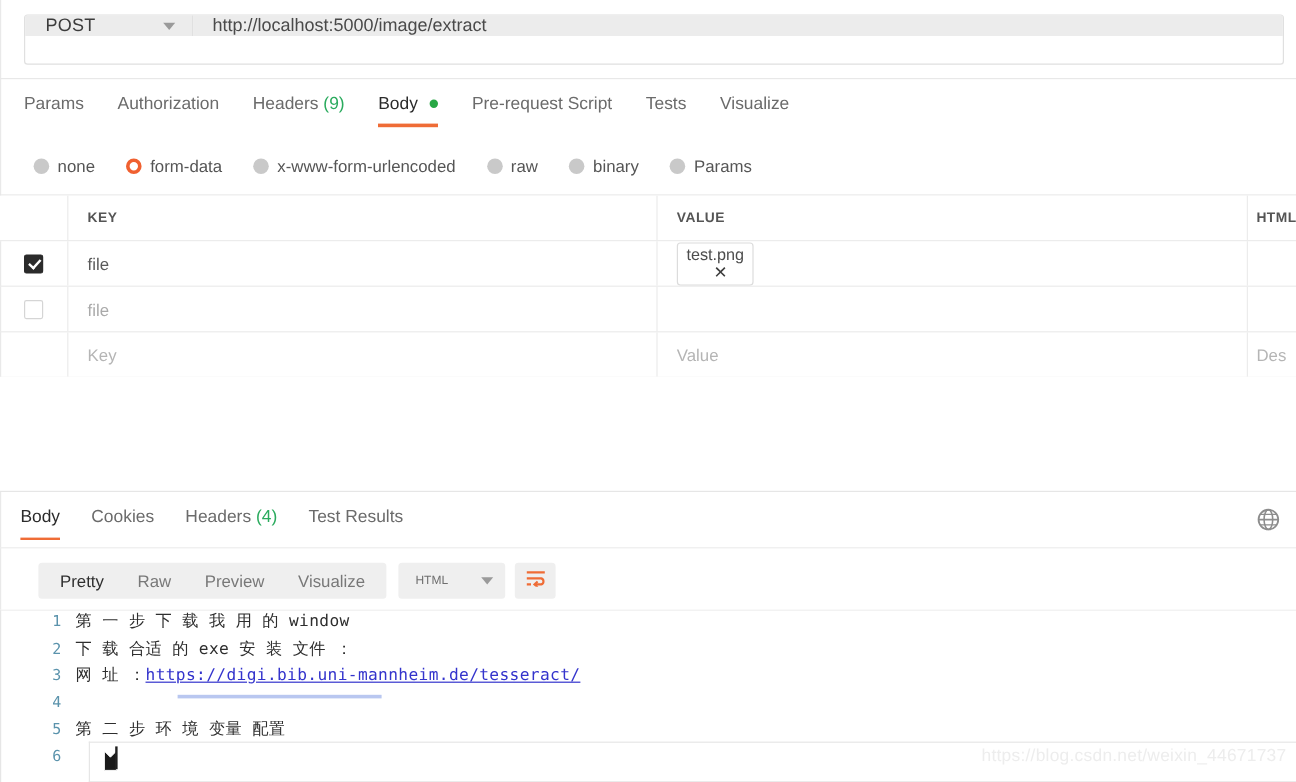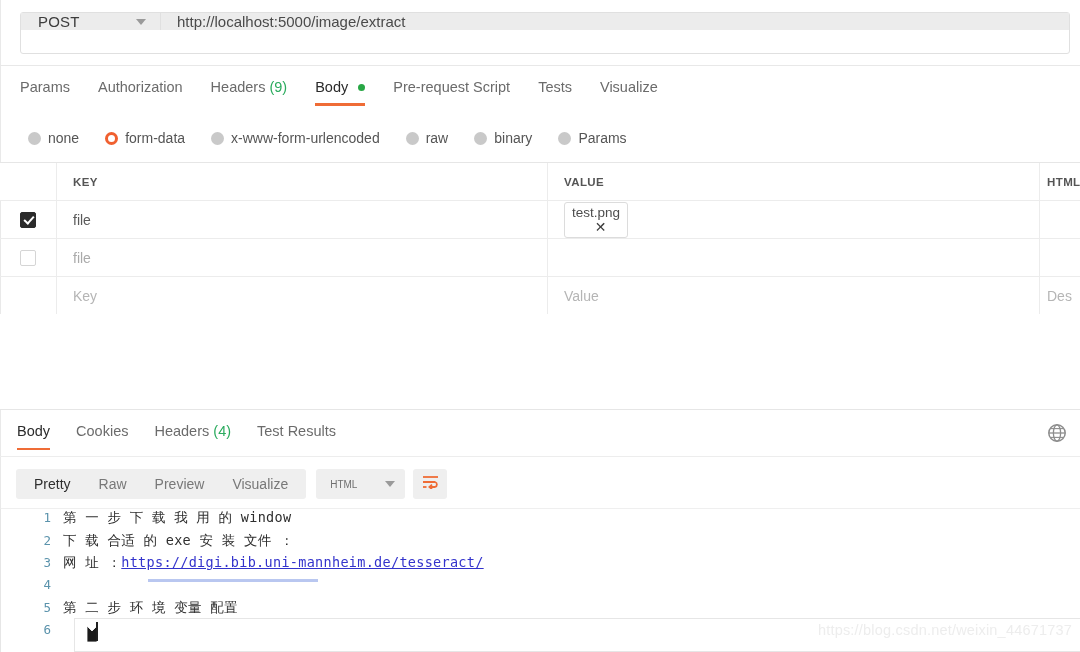--- a/index.html
+++ b/index.html
@@ -276,21 +276,21 @@
     cursor: pointer;
   }
 
   
   .fmt-bar {
     position: absolute;
     left: 0; top: 462px;
     width: 1080px; height: 44px;
     display: flex;
     align-items: center;
-    padding-left: 16px;
+    padding-left: 32px;
     box-sizing: border-box;
   }
   .fmt-group {
     display: flex;
     align-items: center;
     background: #efefef;
     border-radius: 3px;
     height: 30px;
     padding: 0 4px;
   }

